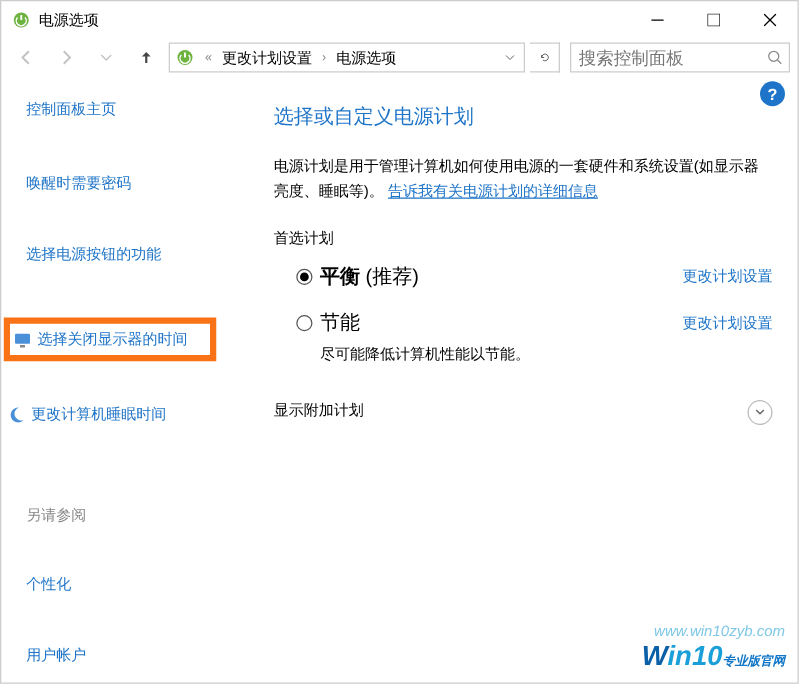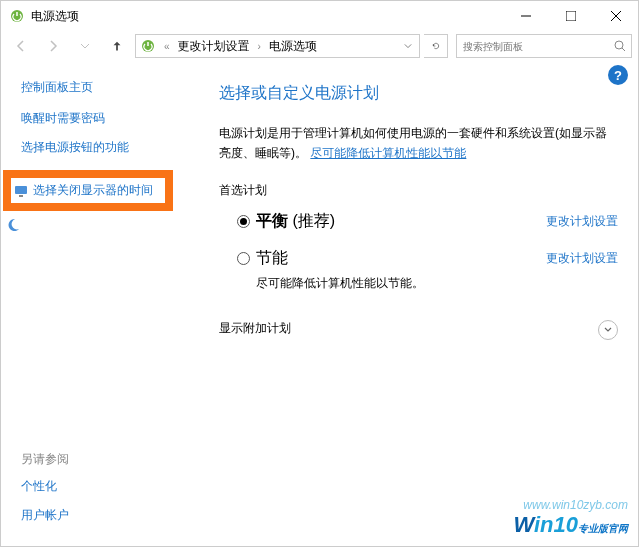--- a/index.html
+++ b/index.html
@@ -14,30 +14,30 @@
 .navbtn { width: 28px; height: 24px; display: flex; align-items: center; justify-content: center; opacity: .4; }
 .navbtn.up { opacity: .9; }
 .breadcrumb { flex: 1; height: 24px; border: 1px solid #ccc; display: flex; align-items: center; padding: 0 2px; gap: 2px; }
 .bc-icon { width: 16px; height: 16px; margin: 0 2px; }
 .bc-sep { color: #888; font-size: 10px; padding: 0 4px; }
 .bc-item { padding: 0 2px; font-size: 12px; }
 .bc-drop { margin-left: auto; width: 18px; display: flex; justify-content: center; }
 .bc-drop svg, .refresh svg { width: 8px; height: 8px; }
 .refresh { width: 24px; height: 24px; border: 1px solid #ccc; border-left: none; display: flex; align-items: center; justify-content: center; }
 .searchbox { width: 176px; height: 24px; border: 1px solid #ccc; margin-left: 4px; display: flex; align-items: center; position: relative; }
-.searchbox input { border: none; outline: none; width: 100%; padding: 0 22px 0 6px; font-size: 10px; color: #888; background: transparent; }
+.searchbox input { border: none; outline: none; width: 100%; padding: 0 22px 0 6px; font-size: 14px; color: #888; background: transparent; }
 .searchbox .sicon { position: absolute; right: 4px; top: 4px; }
 .help { position: absolute; right: 10px; top: 64px; width: 20px; height: 20px; border-radius: 50%; background: #1e74c8; color: #fff; font-size: 13px; display: flex; align-items: center; justify-content: center; font-weight: bold; }
 .content { display: flex; height: calc(100% - 60px); }
-.sidebar { width: 200px; padding: 18px 0 10px 20px; display: flex; flex-direction: column; }
+.sidebar { width: 200px; padding: 18px 0 10px 20px; display: flex; flex-direction: column; gap: 28px; }
 .side-title { color: #1e74c8; font-size: 12px; margin-bottom: 14px; }
 .side-link { color: #1e74c8; font-size: 12px; margin-bottom: 12px; cursor: pointer; }
 .side-item { display: flex; align-items: center; margin-bottom: 8px; margin-left: -18px; padding-left: 2px; }
 .side-item .sicn { width: 16px; height: 16px; margin-right: 4px; flex-shrink: 0; }
-.side-item.highlight { border: 8px solid #f97316; padding: 4px 4px 4px 2px; margin-right: 28px; margin-bottom: 6px; margin-top: 2px; }
+.side-item.highlight { border: 5px solid #f97316; padding: 4px 4px 4px 2px; margin-right: 28px; margin-bottom: 6px; margin-top: 2px; }
 .side-item span { color: #1e74c8; font-size: 12px; }
 .spacer { flex: 1; }
 .seealso-title { color: #888; font-size: 12px; margin-bottom: 10px; }
 .main { flex: 1; padding: 22px 20px 0 18px; }
 .main-title { color: #1e74c8; font-size: 16px; margin-bottom: 19px; }
 .desc { font-size: 12px; line-height: 1.7; color: #000; margin-bottom: 18px; }
 .desc a { color: #1e74c8; text-decoration: underline; }
 .section-title { color: #000; font-size: 12px; margin-bottom: 12px; }
 .plan { margin-bottom: 16px; margin-left: 18px; }
 .plan-head { display: flex; align-items: center; }
@@ -146,32 +146,33 @@
       <svg class="sicn" viewBox="0 0 16 16">
           <rect x="2" y="3" width="12" height="8" rx="1" fill="#4a90d9"></rect>
           <rect x="6" y="12" width="4" height="2" fill="#888"></rect>
         </svg>
       <span>选择关闭显示器的时间</span>
     </div>
     <div class="side-item">
       <svg class="sicn" viewBox="0 0 16 16">
           <path d="M10 2a6 6 0 1 0 4 10 5 5 0 0 1-4-10z" fill="#4a90d9"></path>
         </svg>
+      <span>更改计算机睡眠时间</span>
     </div>
     <div class="spacer"></div>
     <div class="seealso-title">另请参阅</div>
     <div class="side-link">个性化</div>
     <div class="side-link">用户帐户</div>
   </div>
 
   <div class="main">
     <div class="main-title">选择或自定义电源计划</div>
     <div class="desc">
       <span>电源计划是用于管理计算机如何使用电源的一套硬件和系统设置(如显示器亮度、睡眠等)。</span>
-      <a>尽可能降低计算机性能以节能</a>
+      <a>告诉我有关电源计划的详细信息</a>
     </div>
     <div class="section-title">首选计划</div>
 
     <div class="plan">
       <div class="plan-head">
         <span class="radio checked"></span>
         <span class="plan-name"><b>平衡</b> <span>(推荐)</span></span>
         <span class="plan-link">更改计划设置</span>
       </div>
     </div>

